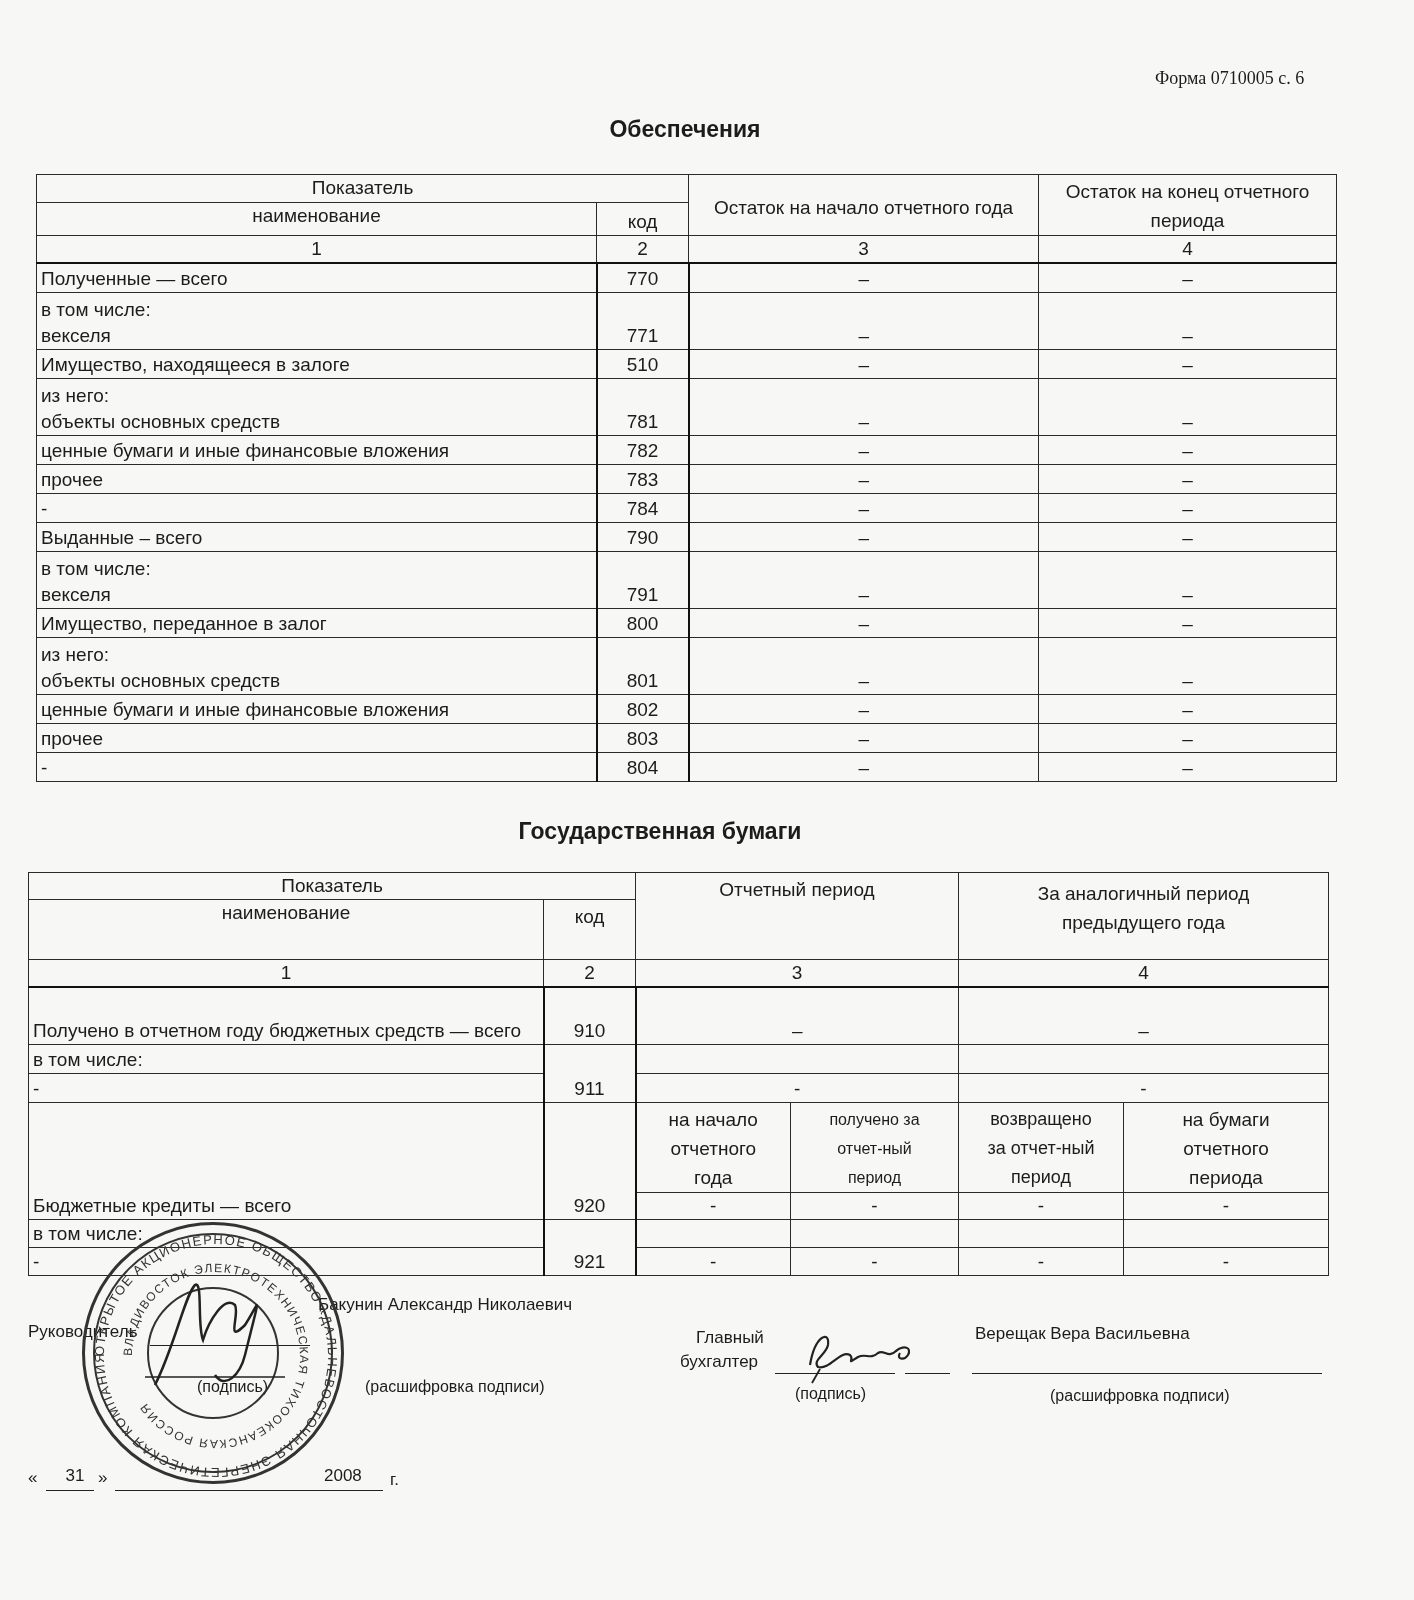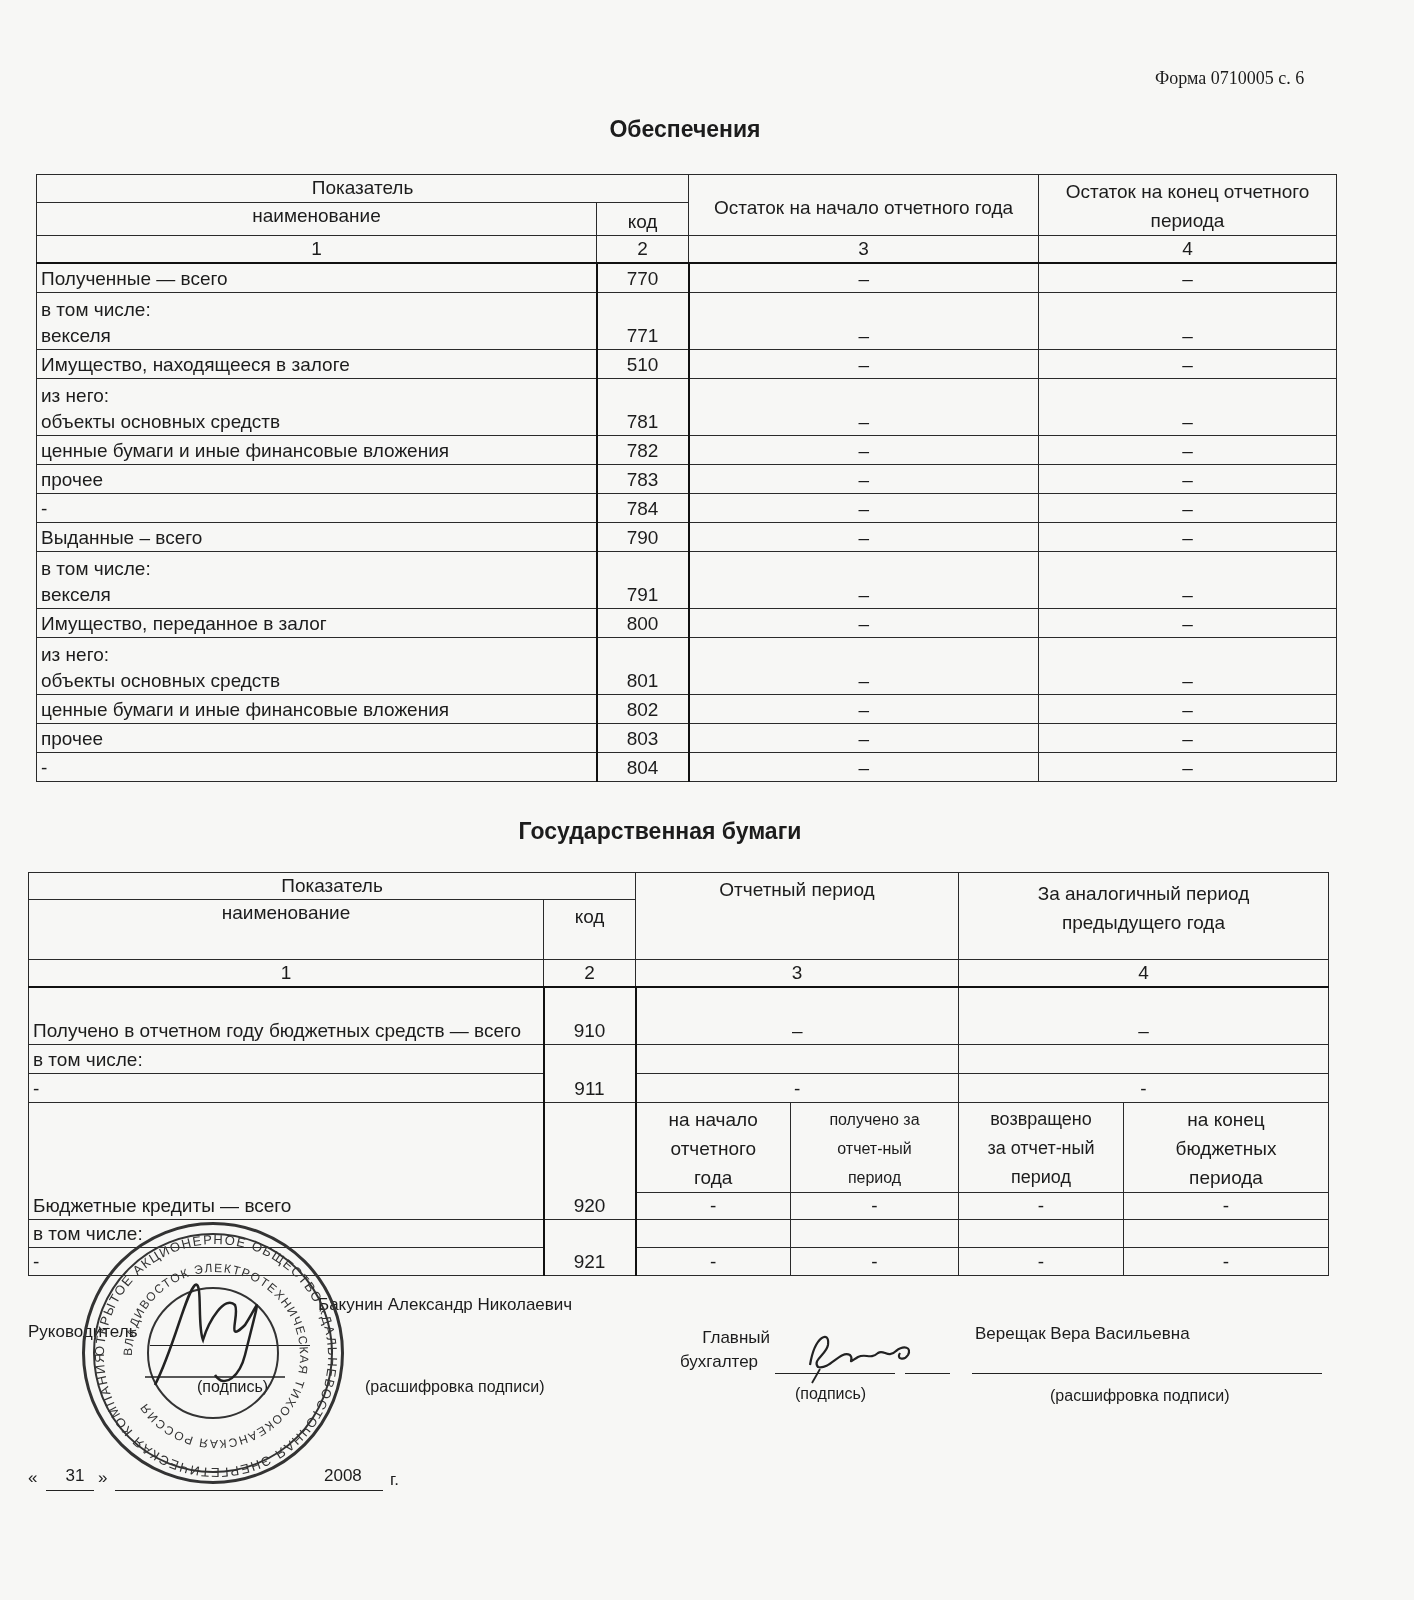--- a/index.html
+++ b/index.html
@@ -207,21 +207,21 @@
     <td>-</td>
     <td class="c" colspan="2">-</td>
     <td class="c" colspan="2">-</td>
   </tr>
   <tr style="height:88px">
     <td rowspan="2">Бюджетные кредиты — всего</td>
     <td class="c code" rowspan="2">920</td>
     <td class="c top" style="line-height:29px;padding:2px 20px 0">на начало отчетного года</td>
     <td class="c top" style="line-height:29px;padding:2px 28px 0;font-size:16px">получено за отчет-ный период</td>
     <td class="c top" style="line-height:29px;padding:2px 22px 0;font-size:18px">возвращено за отчет-ный период</td>
-    <td class="c top" style="line-height:29px;padding:2px 40px 0">на конец бюджетных периода</td>
+    <td class="c top" style="line-height:29px;padding:2px 40px 0">на бумаги отчетного периода</td>
   </tr>
   <tr style="height:26px">
     <td class="c">-</td>
     <td class="c">-</td>
     <td class="c">-</td>
     <td class="c">-</td>
   </tr>
   <tr style="height:28px">
     <td>в том числе:</td>
     <td class="c code" rowspan="2">921</td>
@@ -239,21 +239,21 @@
   </tr>
 </tbody>
   </table>
 
 <div class="abs sig" style="left:28px; top:1322px;">Руководитель</div>
 <div class="line" style="left:150px; top:1345px; width:160px;"></div>
 <div class="abs sig" style="left:318px; top:1295px;">Бакунин Александр Николаевич</div>
 <div class="abs sig-small" style="left:197px; top:1378px;">(подпись)</div>
 <div class="abs sig-small" style="left:365px; top:1378px;">(расшифровка подписи)</div>
 
-<div class="abs sig" style="left:690px; top:1328px; text-align:right; width:80px;">Главный</div>
+<div class="abs sig" style="left:690px; top:1328px; text-align:center; width:80px;">Главный</div>
 <div class="abs sig" style="left:680px; top:1352px; text-align:left; width:90px;">бухгалтер</div>
 <div class="line" style="left:775px; top:1373px; width:120px;"></div>
 <div class="line" style="left:905px; top:1373px; width:45px;"></div>
 <div class="line" style="left:972px; top:1373px; width:350px;"></div>
 <div class="abs sig" style="left:975px; top:1324px;">Верещак Вера Васильевна</div>
 <div class="abs sig-small" style="left:795px; top:1385px;">(подпись)</div>
 <div class="abs sig-small" style="left:1050px; top:1387px;">(расшифровка подписи)</div>
 
 <svg class="abs" style="left:800px; top:1325px;" width="130" height="60">
   <path d="M10,40 C15,10 30,5 28,20 C26,30 12,35 18,42 C30,45 40,25 50,30 C55,35 45,40 58,32 C66,28 70,35 78,28 C84,24 88,34 96,26 C104,20 112,22 108,30 C104,36 96,34 100,28" fill="none" stroke="#222" stroke-width="2.2"></path>

